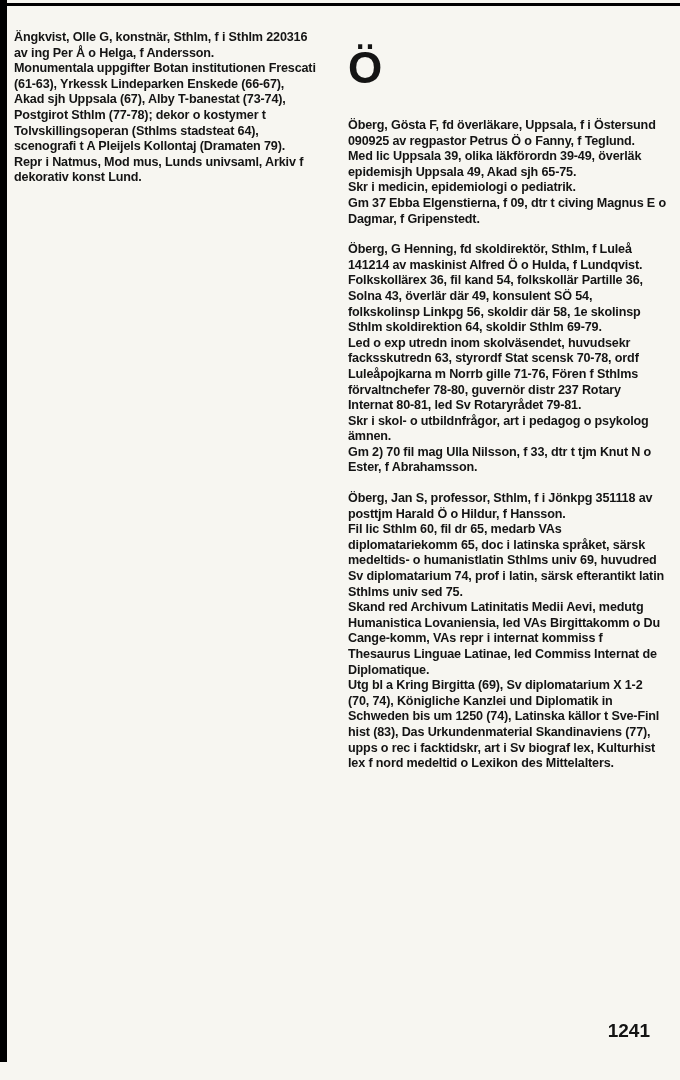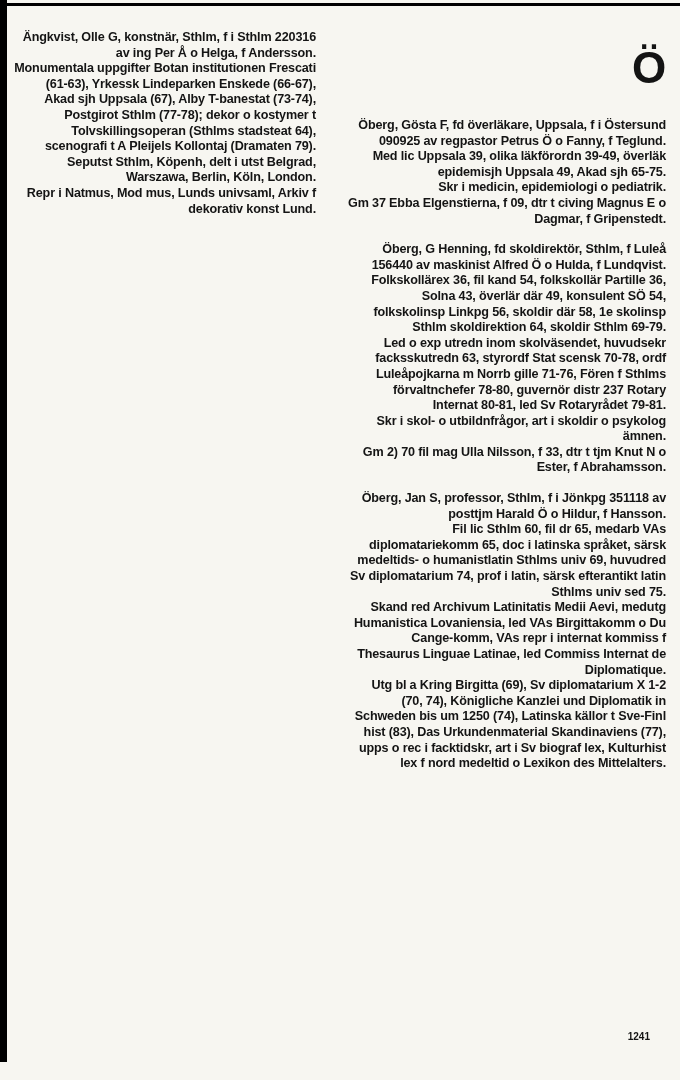--- a/index.html
+++ b/index.html
@@ -30,74 +30,73 @@
     left: 14px; top: 30px;
     width: 652px;
     display: flex;
     gap: 32px;
   }
   .col {
     font-size: 12.6px;
     line-height: 15.6px;
     font-weight: 700;
     letter-spacing: -0.15px;
-    text-align: right;
+    text-align: left;
   }
   .col-left { width: 302px; }
   .col-right { width: 318px; }
   .entry { margin: 0 0 15px 0; }
   .para { margin: 0; }
   .ename { font-weight: 700; }
   .section-letter {
     font-size: 44px;
     line-height: 44px;
     font-weight: 700;
     margin: 16px 0 28px 0;
   }
   .page-number {
     position: absolute;
     right: 30px;
     bottom: 38px;
-    font-size: 10px;
+    font-size: 19px;
     font-weight: 700;
   }
 </style>
 </head>
 <body>
 
 <div class="scan-edge-top"></div>
 <div class="scan-edge-left"></div>
 
 <div class="content">
 
   <div class="col col-left">
     <div class="entry">
       <p class="para"><span class="ename">Ängkvist, Olle</span><span> G, konstnär, Sthlm, f i Sthlm 220316 av ing Per Å o Helga, f Andersson.</span></p>
       <p class="para">Monumentala uppgifter Botan institutionen Frescati (61-63), Yrkessk Lindeparken Enskede (66-67), Akad sjh Uppsala (67), Alby T-banestat (73-74), Postgirot Sthlm (77-78); dekor o kostymer t Tolvskillingsoperan (Sthlms stadsteat 64), scenografi t A Pleijels Kollontaj (Dramaten 79).</p>
-      <p class="para">Seputst Sthlm, Köpenh, delt i utst Belgrad, Warszawa, Berlin, Köln, London.</p>
       <p class="para">Repr i Natmus, Mod mus, Lunds univsaml, Arkiv f dekorativ konst Lund.</p>
     </div>
   </div>
 
   <div class="col col-right">
 
     <div class="section-letter">Ö</div>
 
     <div class="entry">
       <p class="para"><span class="ename">Öberg, Gösta</span><span> F, fd överläkare, Uppsala, f i Östersund 090925 av regpastor Petrus Ö o Fanny, f Teglund.</span></p>
       <p class="para">Med lic Uppsala 39, olika läkförordn 39-49, överläk epidemisjh Uppsala 49, Akad sjh 65-75.</p>
       <p class="para">Skr i medicin, epidemiologi o pediatrik.</p>
       <p class="para">Gm 37 Ebba Elgenstierna, f 09, dtr t civing Magnus E o Dagmar, f Gripenstedt.</p>
     </div>
 
     <div class="entry">
-      <p class="para"><span class="ename">Öberg, G Henning</span><span>, fd skoldirektör, Sthlm, f Luleå 156440 av maskinist Alfred Ö o Hulda, f Lundqvist.</span></p>
+      <p class="para"><span class="ename">Öberg, G Henning</span><span>, fd skoldirektör, Sthlm, f Luleå 141214 av maskinist Alfred Ö o Hulda, f Lundqvist.</span></p>
       <p class="para">Folkskollärex 36, fil kand 54, folkskollär Partille 36, Solna 43, överlär där 49, konsulent SÖ 54, folkskolinsp Linkpg 56, skoldir där 58, 1e skolinsp Sthlm skoldirektion 64, skoldir Sthlm 69-79.</p>
       <p class="para">Led o exp utredn inom skolväsendet, huvudsekr facksskutredn 63, styrordf Stat scensk 70-78, ordf Luleåpojkarna m Norrb gille 71-76, Fören f Sthlms förvaltnchefer 78-80, guvernör distr 237 Rotary Internat 80-81, led Sv Rotaryrådet 79-81.</p>
-      <p class="para">Skr i skol- o utbildnfrågor, art i skoldir o psykolog ämnen.</p>
+      <p class="para">Skr i skol- o utbildnfrågor, art i pedagog o psykolog ämnen.</p>
       <p class="para">Gm 2) 70 fil mag Ulla Nilsson, f 33, dtr t tjm Knut N o Ester, f Abrahamsson.</p>
     </div>
 
     <div class="entry">
       <p class="para"><span class="ename">Öberg, Jan</span><span> S, professor, Sthlm, f i Jönkpg 351118 av posttjm Harald Ö o Hildur, f Hansson.</span></p>
       <p class="para">Fil lic Sthlm 60, fil dr 65, medarb VAs diplomatariekomm 65, doc i latinska språket, särsk medeltids- o humanistlatin Sthlms univ 69, huvudred Sv diplomatarium 74, prof i latin, särsk efterantikt latin Sthlms univ sed 75.</p>
       <p class="para">Skand red Archivum Latinitatis Medii Aevi, medutg Humanistica Lovaniensia, led VAs Birgittakomm o Du Cange-komm, VAs repr i internat kommiss f Thesaurus Linguae Latinae, led Commiss Internat de Diplomatique.</p>
       <p class="para">Utg bl a Kring Birgitta (69), Sv diplomatarium X 1-2 (70, 74), Königliche Kanzlei und Diplomatik in Schweden bis um 1250 (74), Latinska källor t Sve-Finl hist (83), Das Urkundenmaterial Skandinaviens (77), upps o rec i facktidskr, art i Sv biograf lex, Kulturhist lex f nord medeltid o Lexikon des Mittelalters.</p>
     </div>
 

